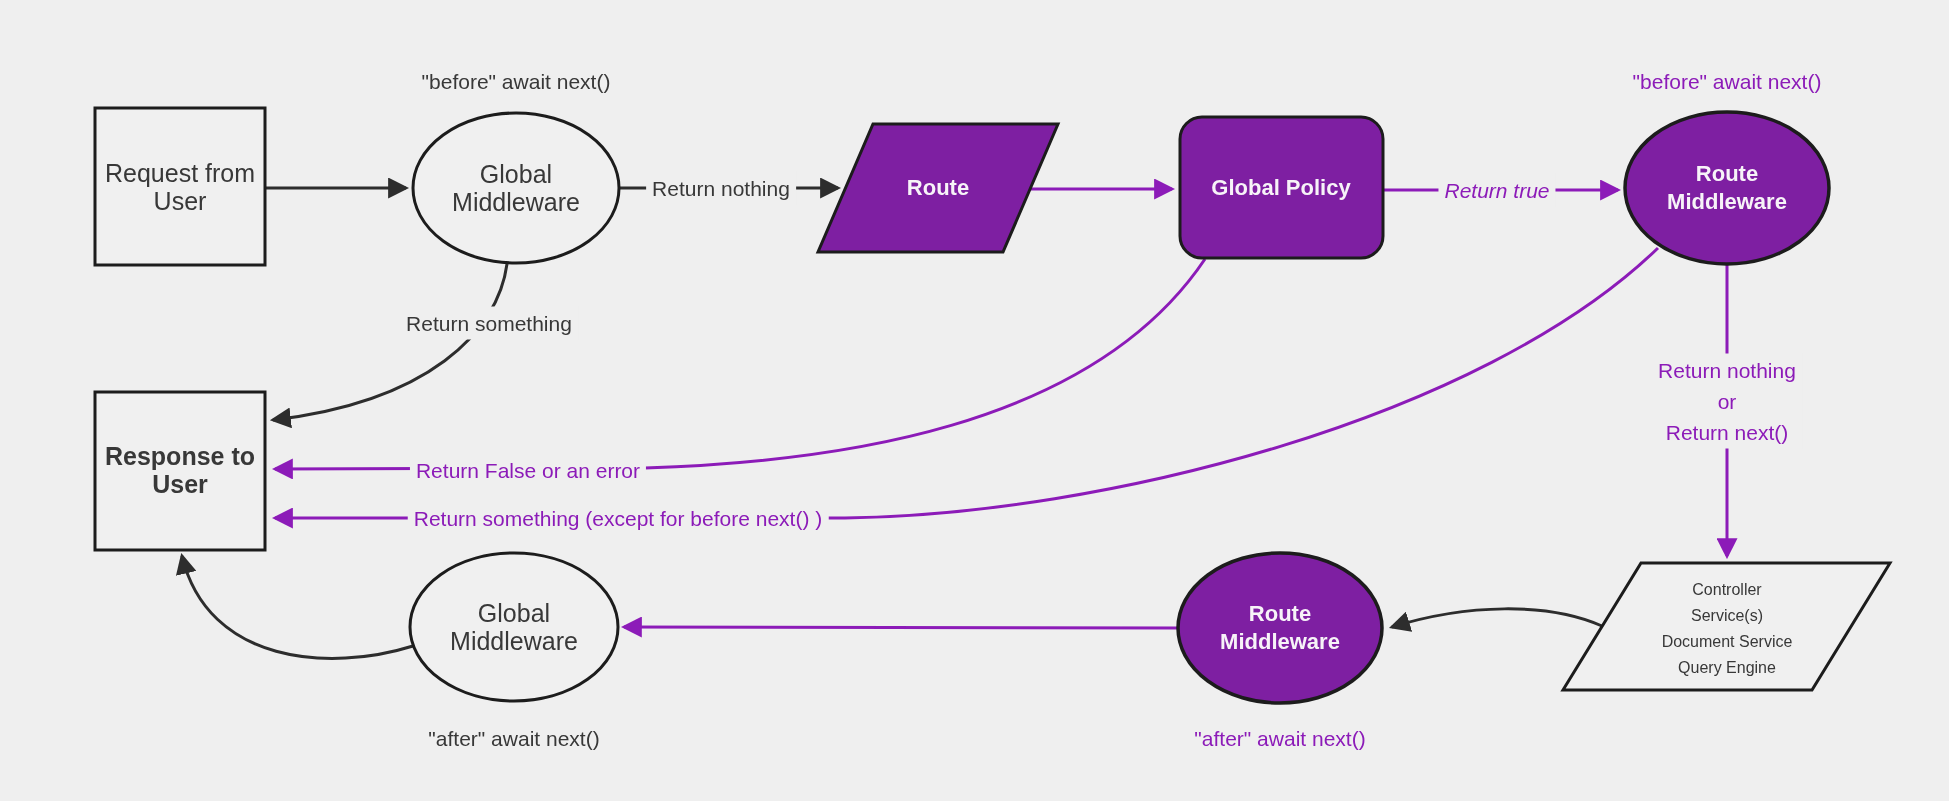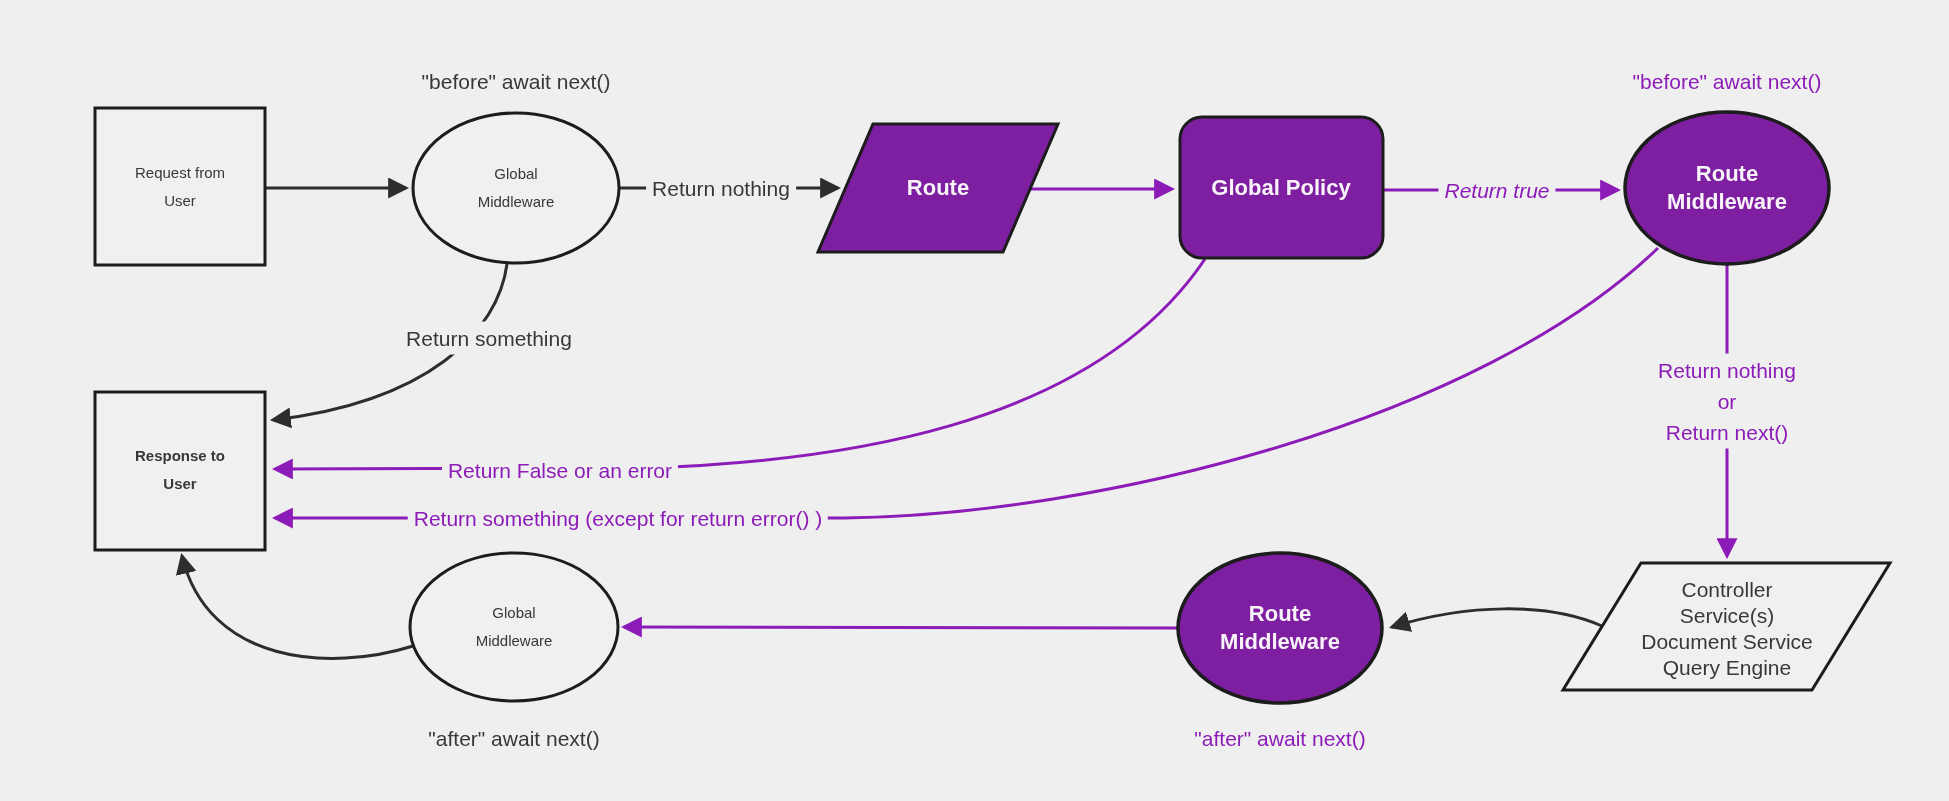--- a/index.html
+++ b/index.html
@@ -19,30 +19,30 @@
     font-family:"Liberation Sans", sans-serif;
     overflow:hidden;
   }
   #edges-shapes{position:absolute;left:0;top:0;}
   .node-label{
     position:absolute;
     transform:translate(-50%,-50%);
     text-align:center;
     white-space:pre-line;
     color:var(--text-dark);
-    font-size:15px;
+    font-size:25px;
     line-height:28px;
   }
   .node-label.light{
     color:var(--text-light);
     font-weight:bold;
     font-size:22px;
   }
   .node-label.small{
-    font-size:21px;
+    font-size:16px;
     line-height:26px;
   }
   .edge-label{
     position:absolute;
     transform:translate(-50%,-50%);
     text-align:center;
     white-space:pre-line;
     font-size:21px;
     line-height:31px;
     color:var(--text-dark);
@@ -140,23 +140,23 @@
   <div class="edge-label" style="left:721px;top:188px;">Return nothing</div>
 
   <div class="edge-label purple" style="left:1497px;top:190px;font-style:italic;">Return true</div>
 
   <div class="edge-label purple no-bg" style="left:1727px;top:81px;">"before" await next()</div>
 
   <div class="edge-label purple" style="left:1727px;top:401px;">Return nothing
 or
 Return next()</div>
 
-  <div class="edge-label" style="left:489px;top:338px;">Return something</div>
+  <div class="edge-label" style="left:489px;top:323px;">Return something</div>
 
-  <div class="edge-label purple" style="left:528px;top:470px;margin-left:32px;">Return False or an error</div>
+  <div class="edge-label purple" style="left:528px;top:470px;">Return False or an error</div>
 
-  <div class="edge-label purple" style="left:618px;top:518px;">Return something (except for return error() )</div>
+  <div class="edge-label purple" style="left:618px;top:518px;">Return something (except for before next() )</div>
 
   <div class="edge-label purple no-bg" style="left:1280px;top:738px;">"after" await next()</div>
 
   <div class="edge-label no-bg" style="left:514px;top:738px;">"after" await next()</div>
 
 </div>
 
 </body></html>

